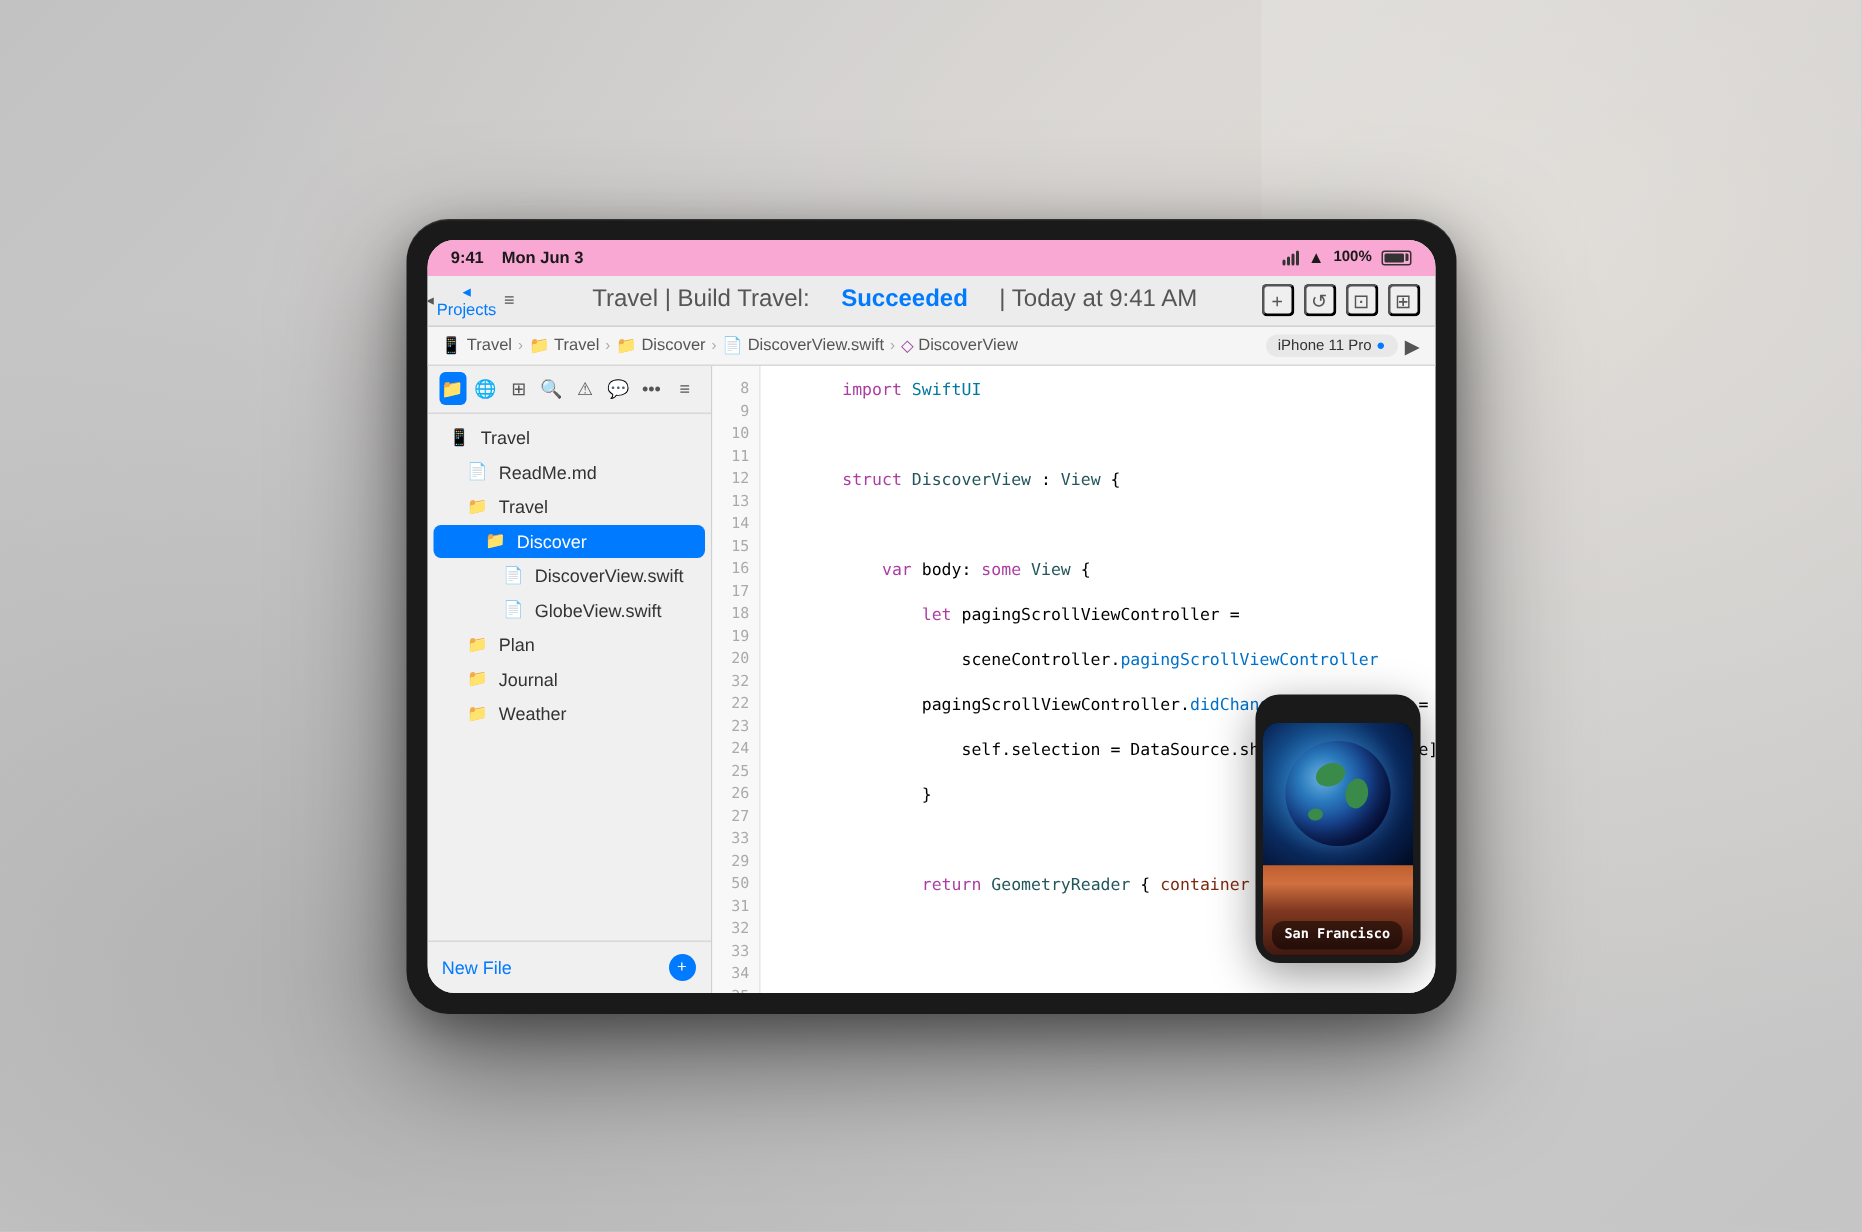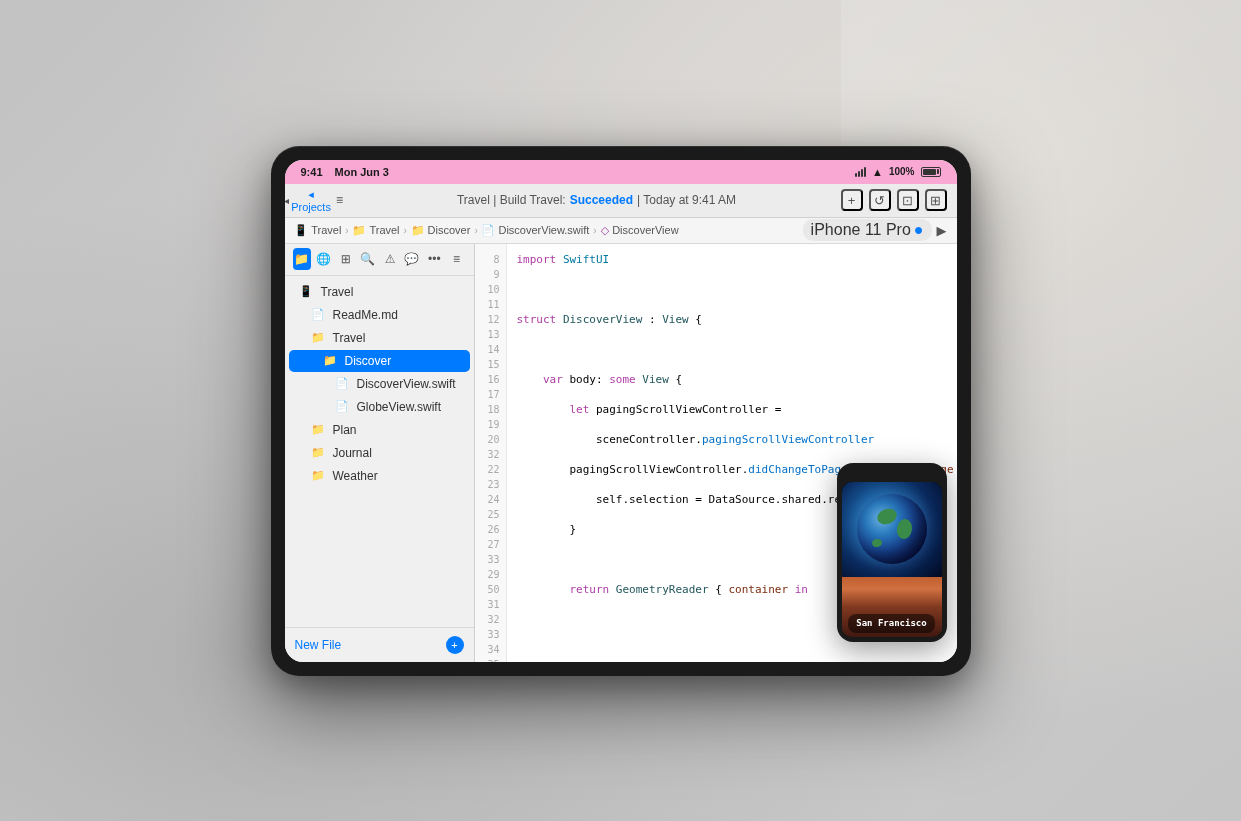--- a/index.html
+++ b/index.html
@@ -98,23 +98,23 @@
       cursor: pointer;
       display: flex; align-items: center; justify-content: center;
       font-size: 12px;
       color: #555;
     }
     .toolbar-center {
       flex: 1;
       display: flex;
       align-items: flex-end;
       justify-content: center;
-      font-size: 12px;
+      font-size: 16px;
       color: #555;
-      gap: 4px;
+      gap: 21px;
     }
     .toolbar-center .succeeded { color: #007AFF; font-weight: 600; }
     .toolbar-right {
       display: flex; gap: 6px; align-items: center;
     }
     .toolbar-icon-btn {
       width: 22px; height: 22px;
       border-radius: 4px;
       display: flex; align-items: center; justify-content: center;
       font-size: 13px; color: #555; cursor: pointer;
@@ -136,21 +136,21 @@
     .breadcrumb-item { display: flex; align-items: center; gap: 3px; color: #555; }
     .breadcrumb-sep { color: #aaa; font-size: 10px; }
     .breadcrumb-device {
       margin-left: auto;
       display: flex; align-items: center; gap: 5px;
     }
     .device-pill {
       background: #e8e8e8;
       border-radius: 10px;
       padding: 2px 8px;
-      font-size: 16px;
+      font-size: 10px;
       color: #333;
       display: flex; align-items: center; gap: 3px;
     }
 
     
     .main-content {
       flex: 1;
       display: flex;
       overflow: hidden;
     }
@@ -251,20 +251,21 @@
       font-size: 10px;
       line-height: 15px;
       user-select: none;
       flex-shrink: 0;
     }
     .code-area {
       flex: 1;
       padding: 8px 10px;
       overflow: auto;
       white-space: pre;
+      margin-left: 45px;
     }
     .code-line { line-height: 15px; min-height: 15px; }
     .kw-blue { color: #0070C9; }
     .kw-pink { color: #AD3DA4; }
     .kw-teal { color: #23575C; }
     .kw-orange { color: #7C2B0E; }
     .kw-cyan { color: #0079A1; }
 
     
     .preview-device {

